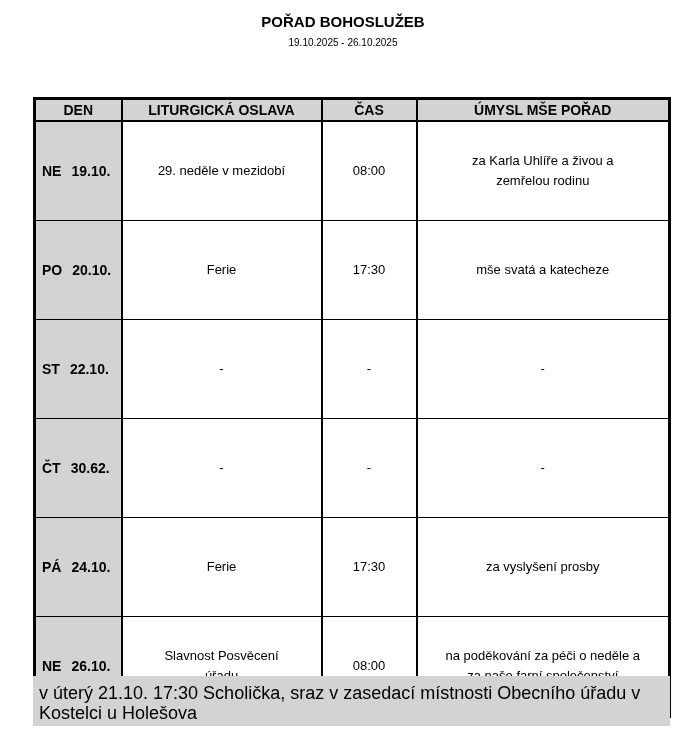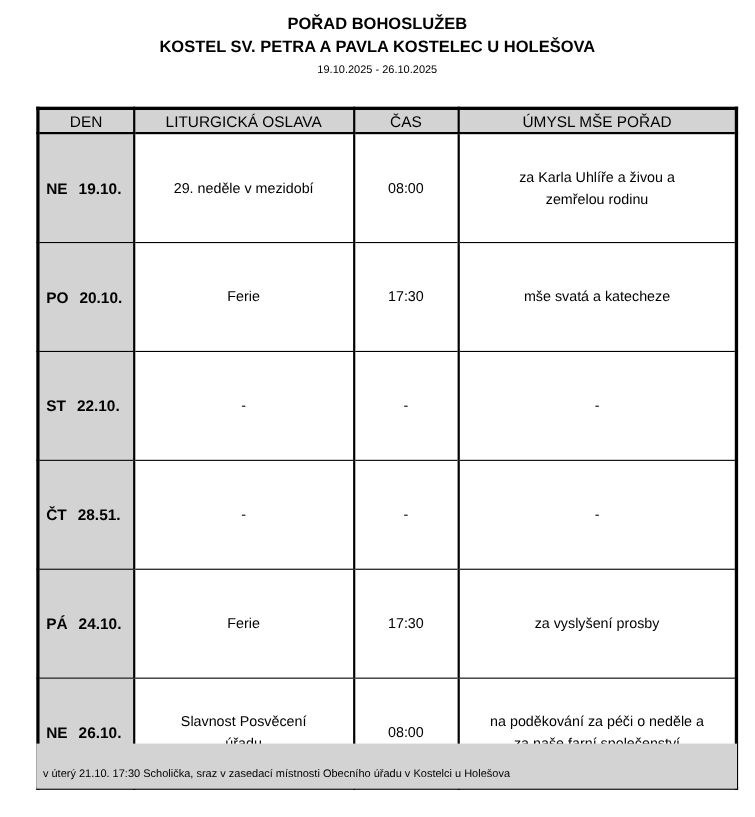--- a/index.html
+++ b/index.html
@@ -48,21 +48,21 @@
   .schedule-table th,
   .schedule-table td {
     border: 1px solid var(--border, #000);
     border-left-width: 2px;
     border-right-width: 2px;
     overflow: hidden;
   }
   .schedule-table th {
     background: var(--header-bg, #d3d3d3);
     font-size: 14px;
-    font-weight: normal;
+    font-weight: bold;
     height: 20px;
     padding: 0;
     text-align: center;
     vertical-align: middle;
     border-bottom-width: 2px;
   }
   .schedule-table td {
     height: 66px;
     font-size: 13px;
     font-weight: normal;
@@ -83,34 +83,33 @@
   }
   td.celebration-cell { padding: 12px 24px; }
   td.time-cell { padding: 0 4px; }
   td.intention-cell { padding: 0 28px; }
   .footer-note {
     position: absolute;
     left: 33px;
     top: 676px;
     width: 625px;
     background: var(--note-bg, #d3d3d3);
-    padding: 18px 6px 3px 6px;
-    font-size: 10px;
+    padding: 8px 6px 3px 6px;
+    font-size: 18px;
     line-height: 19.5px;
     text-align: left;
   }
 </style>
 </head>
 <body>
 
 <div class="page">
 
   <div class="title-block">
     <div class="title-line-bold">POŘAD BOHOSLUŽEB</div>
-    <div class="title-line-bold">KOSTEL SV. PETRA A PAVLA KOSTELEC U HOLEŠOVA</div>
     <div class="title-line-dates">19.10.2025 - 26.10.2025</div>
   </div>
 
   <table class="schedule-table">
     <colgroup>
       <col style="width:87px">
       <col style="width:200px">
       <col style="width:95px">
       <col style="width:253px">
     </colgroup>
@@ -135,21 +134,21 @@
         <td class="time-cell">17:30</td>
         <td class="intention-cell">mše svatá a katecheze</td>
       </tr>
       <tr>
         <td class="day-cell"><span class="day">ST</span><span class="date">22.10.</span></td>
         <td class="celebration-cell">-</td>
         <td class="time-cell">-</td>
         <td class="intention-cell">-</td>
       </tr>
       <tr>
-        <td class="day-cell"><span class="day">ČT</span><span class="date">28.51.</span></td>
+        <td class="day-cell"><span class="day">ČT</span><span class="date">30.62.</span></td>
         <td class="celebration-cell">-</td>
         <td class="time-cell">-</td>
         <td class="intention-cell">-</td>
       </tr>
       <tr>
         <td class="day-cell"><span class="day">PÁ</span><span class="date">24.10.</span></td>
         <td class="celebration-cell">Ferie</td>
         <td class="time-cell">17:30</td>
         <td class="intention-cell">za vyslyšení prosby</td>
       </tr>

